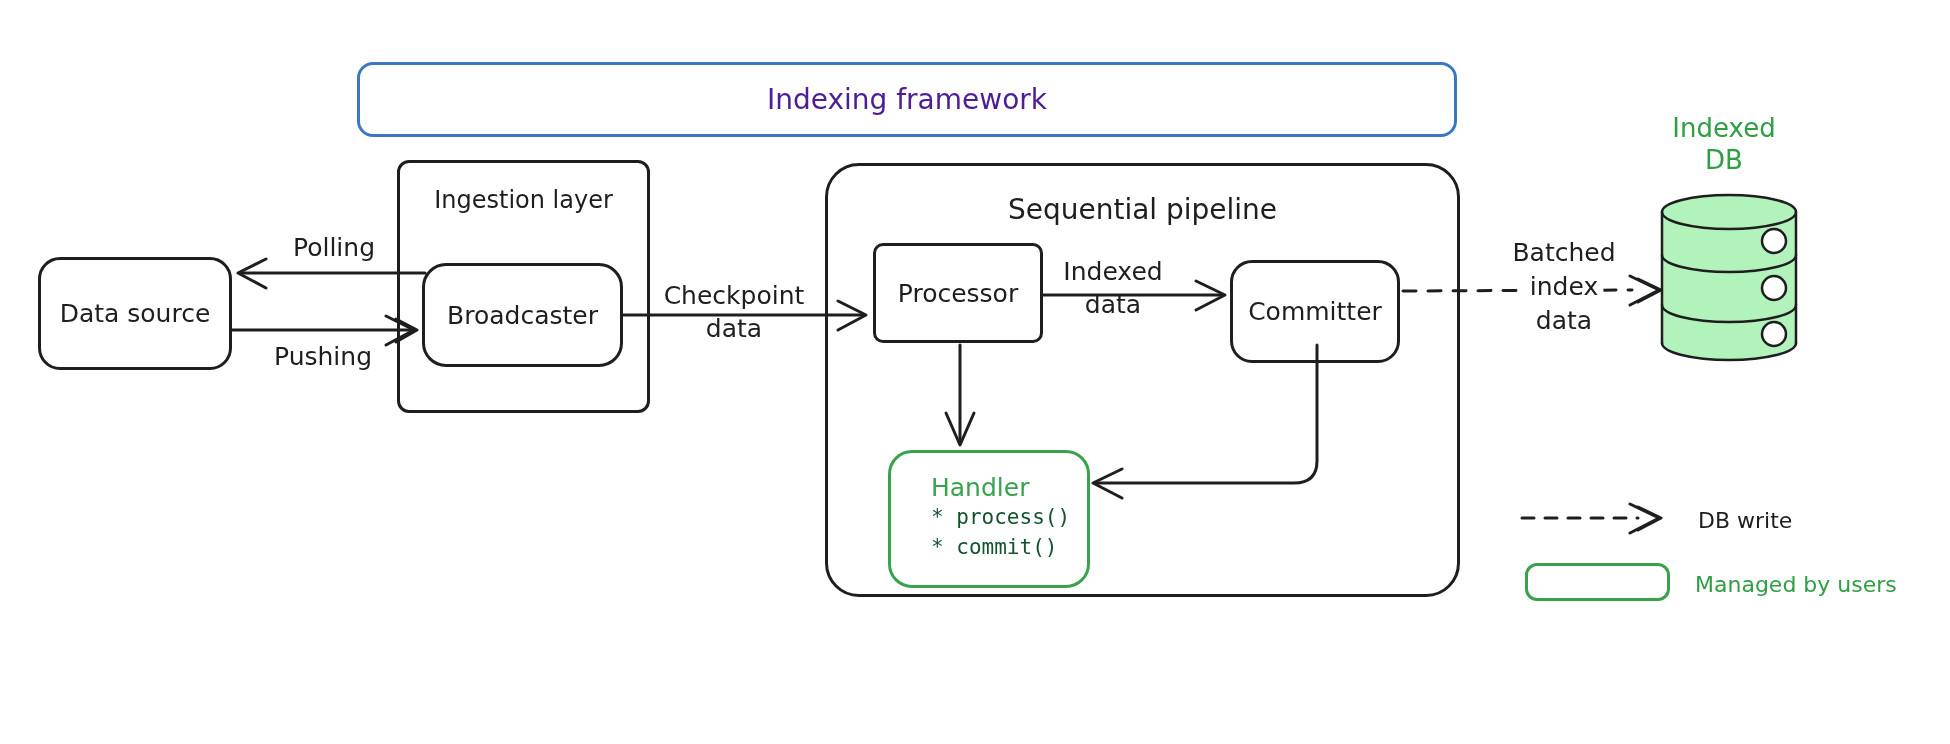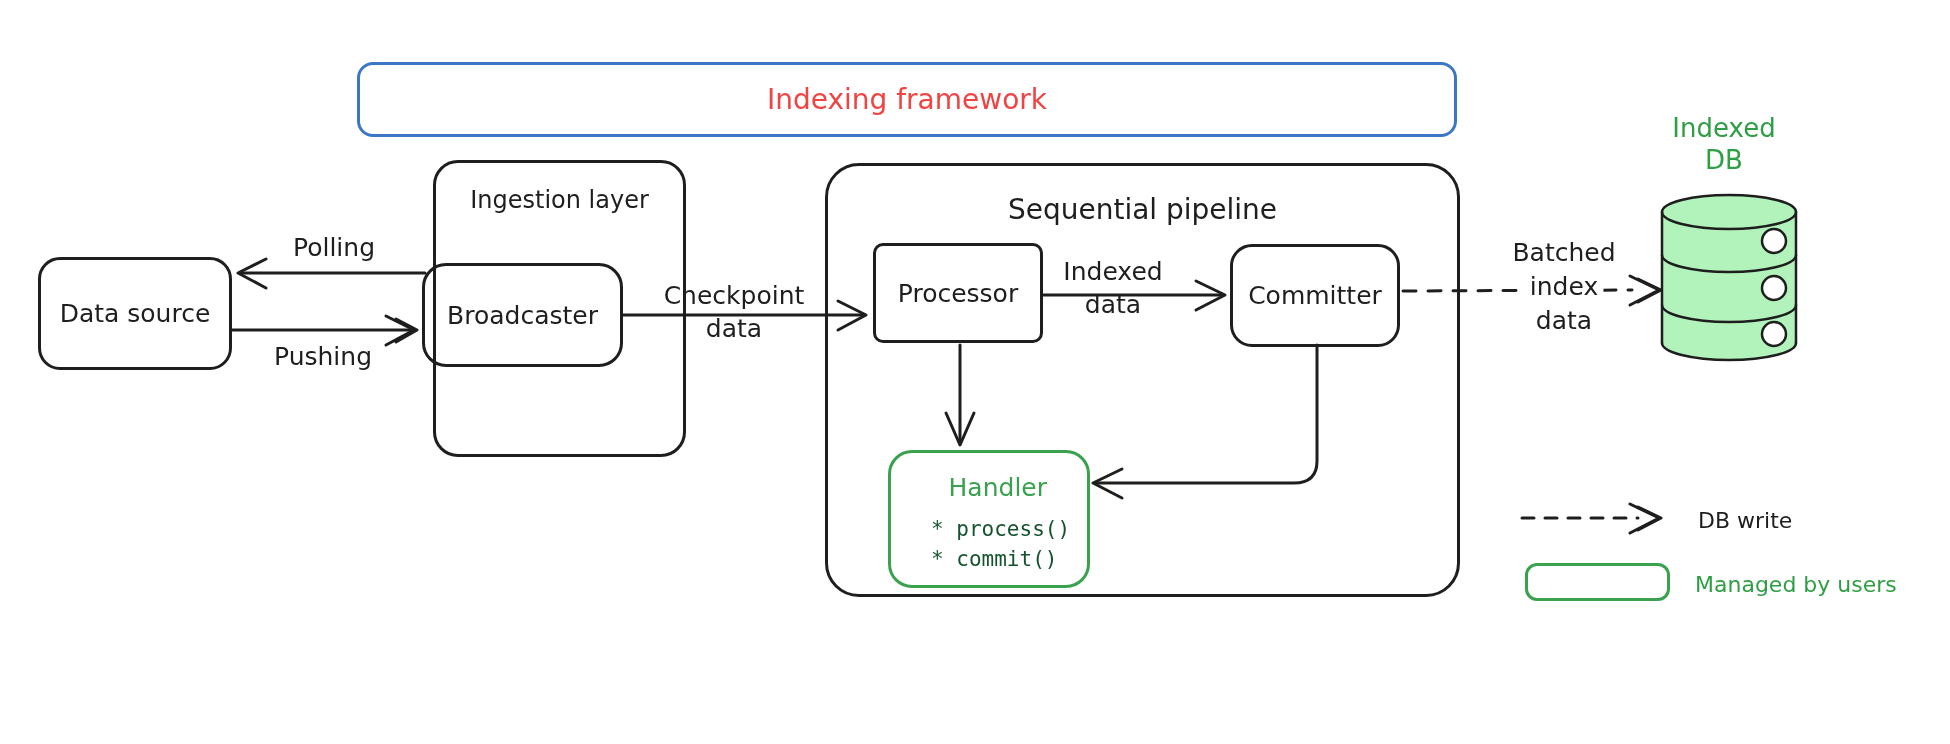--- a/index.html
+++ b/index.html
@@ -19,21 +19,21 @@
     background:transparent;
     box-sizing:border-box;
     display:flex;align-items:center;justify-content:center;
   }
   .box .lbl{white-space:nowrap;}
   .node-lbl{font-size:25px;}
   .container-lbl{font-size:24px;}
   .banner{
     border:3px solid #3b77c4;
     border-radius:16px;
-    color:#ef4444;
+    color:#4c1d95;
     font-size:28px;
   }
   .group{align-items:flex-start;}
   .pipeline-title{font-size:28px;}
   .edge-label{
     position:absolute;
     transform:translate(-50%,-50%);
     display:flex;flex-direction:column;align-items:center;
     font-size:25px;line-height:33px;
     text-align:center;white-space:nowrap;
@@ -41,22 +41,22 @@
   .edge-label .bgrow{background:#ffffff;padding:0 5px;}
   .green-text{color:#2f9e44;}
   .handler{
     border:3px solid #3aa14e;
     border-radius:24px;
     display:block;
     box-sizing:border-box;
     padding:20px 0 0 40px;
   }
   .handler .title{
-    color:#3aa14e;font-size:25px;text-align:right;
-    margin-right:40px;margin-bottom:12px;white-space:nowrap;
+    color:#3aa14e;font-size:25px;text-align:left;
+    margin-right:40px;margin-bottom:0;white-space:nowrap;
   }
   .handler .method{
     color:#14532d;
     font-family:"DejaVu Sans Mono","Liberation Mono",monospace;
     font-size:21px;line-height:30px;white-space:nowrap;
   }
   .legend-swatch{
     position:absolute;
     border:3px solid #3aa14e;border-radius:12px;
     box-sizing:border-box;background:transparent;
@@ -136,37 +136,37 @@
   </svg>
 
   <div class="box banner" style="left:357px;top:62px;width:1100px;height:75px;">
     <span class="lbl">Indexing framework</span>
   </div>
 
   <div class="box" style="left:38px;top:257px;width:194px;height:113px;border-radius:22px;">
     <span class="lbl node-lbl">Data source</span>
   </div>
 
-  <div class="box group" style="left:397px;top:160px;width:253px;height:297px;border-radius:25px;padding-top:23px;margin-left:36px;">
+  <div class="box group" style="left:397px;top:160px;width:253px;height:253px;border-radius:12px;padding-top:23px;">
     <span class="lbl container-lbl">Ingestion layer</span>
   </div>
 
   <div class="box" style="left:422px;top:263px;width:201px;height:104px;border-radius:24px;">
     <span class="lbl node-lbl">Broadcaster</span>
   </div>
 
   <div class="box group" style="left:825px;top:163px;width:635px;height:434px;border-radius:34px;padding-top:27px;">
     <span class="lbl pipeline-title">Sequential pipeline</span>
   </div>
 
   <div class="box" style="left:873px;top:243px;width:170px;height:100px;border-radius:10px;">
     <span class="lbl node-lbl">Processor</span>
   </div>
 
-  <div class="box" style="left:1230px;top:244px;width:170px;height:103px;border-radius:22px;">
+  <div class="box" style="left:1230px;top:260px;width:170px;height:103px;border-radius:22px;">
     <span class="lbl node-lbl">Committer</span>
   </div>
 
   <div class="abs handler" style="left:888px;top:450px;width:202px;height:138px;">
     <div class="title">Handler</div>
     <div class="method">* process()</div>
     <div class="method">* commit()</div>
   </div>
 
   <div class="edge-label" style="left:334px;top:247px;">

